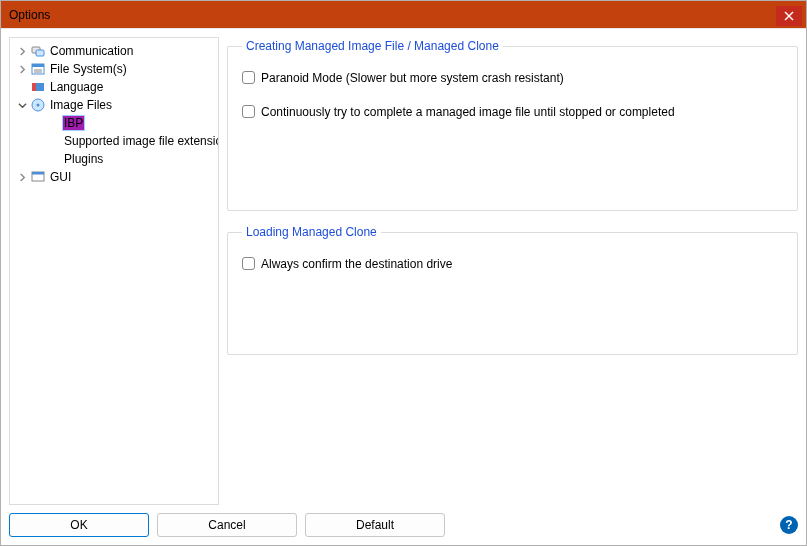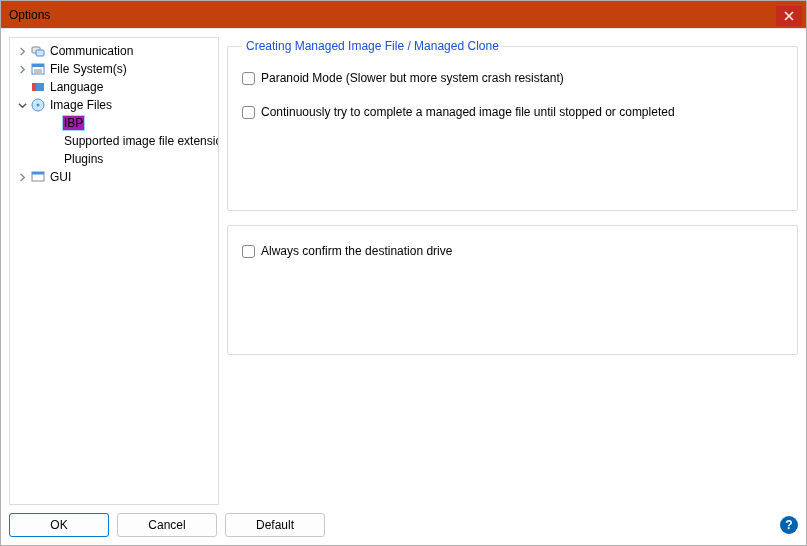--- a/index.html
+++ b/index.html
@@ -88,39 +88,39 @@
   }
   fieldset.fs1 { height:172px; }
   fieldset.fs2 { height:130px; }
   legend {
     font-size:12px;
     padding:0 4px;
     color:#1d4ed8;
   }
   .checkbox-row {
     display:flex;
-    align-items:flex-end;
+    align-items:flex-start;
     gap:6px;
     margin-bottom:20px;
     cursor:pointer;
   }
   .faux-checkbox {
     width:13px; height:13px;
     border:1px solid #888;
     border-radius:3px;
     background:#fff;
   }
   .button-bar {
     display:flex;
     align-items:center;
     padding:4px 8px 8px 8px;
     gap:8px;
   }
   .btn {
-    width:100px; height:24px;
+    width:140px; height:24px;
     border:1px solid #c8c8c8;
     background:#fdfdfd;
     border-radius:3px;
     display:flex; align-items:center; justify-content:center;
     cursor:pointer;
     font-size:12px;
   }
   .btn:first-child { border-color:#0078d4; }
   .help-icon {
     margin-left:auto;
@@ -245,20 +245,21 @@
         <span class="faux-checkbox"></span>
         <span>Paranoid Mode (Slower but more system crash resistant)</span>
       </label>
       <label class="checkbox-row">
         <span class="faux-checkbox"></span>
         <span>Continuously try to complete a managed image file until stopped or completed</span>
       </label>
     </fieldset>
 
     <fieldset class="fs2">
+      <legend>Loading Managed Clone</legend>
       <label class="checkbox-row">
         <span class="faux-checkbox"></span>
         <span>Always confirm the destination drive</span>
       </label>
     </fieldset>
   </div>
 </div>
 
 <div class="button-bar">
   <div class="btn">OK</div>

